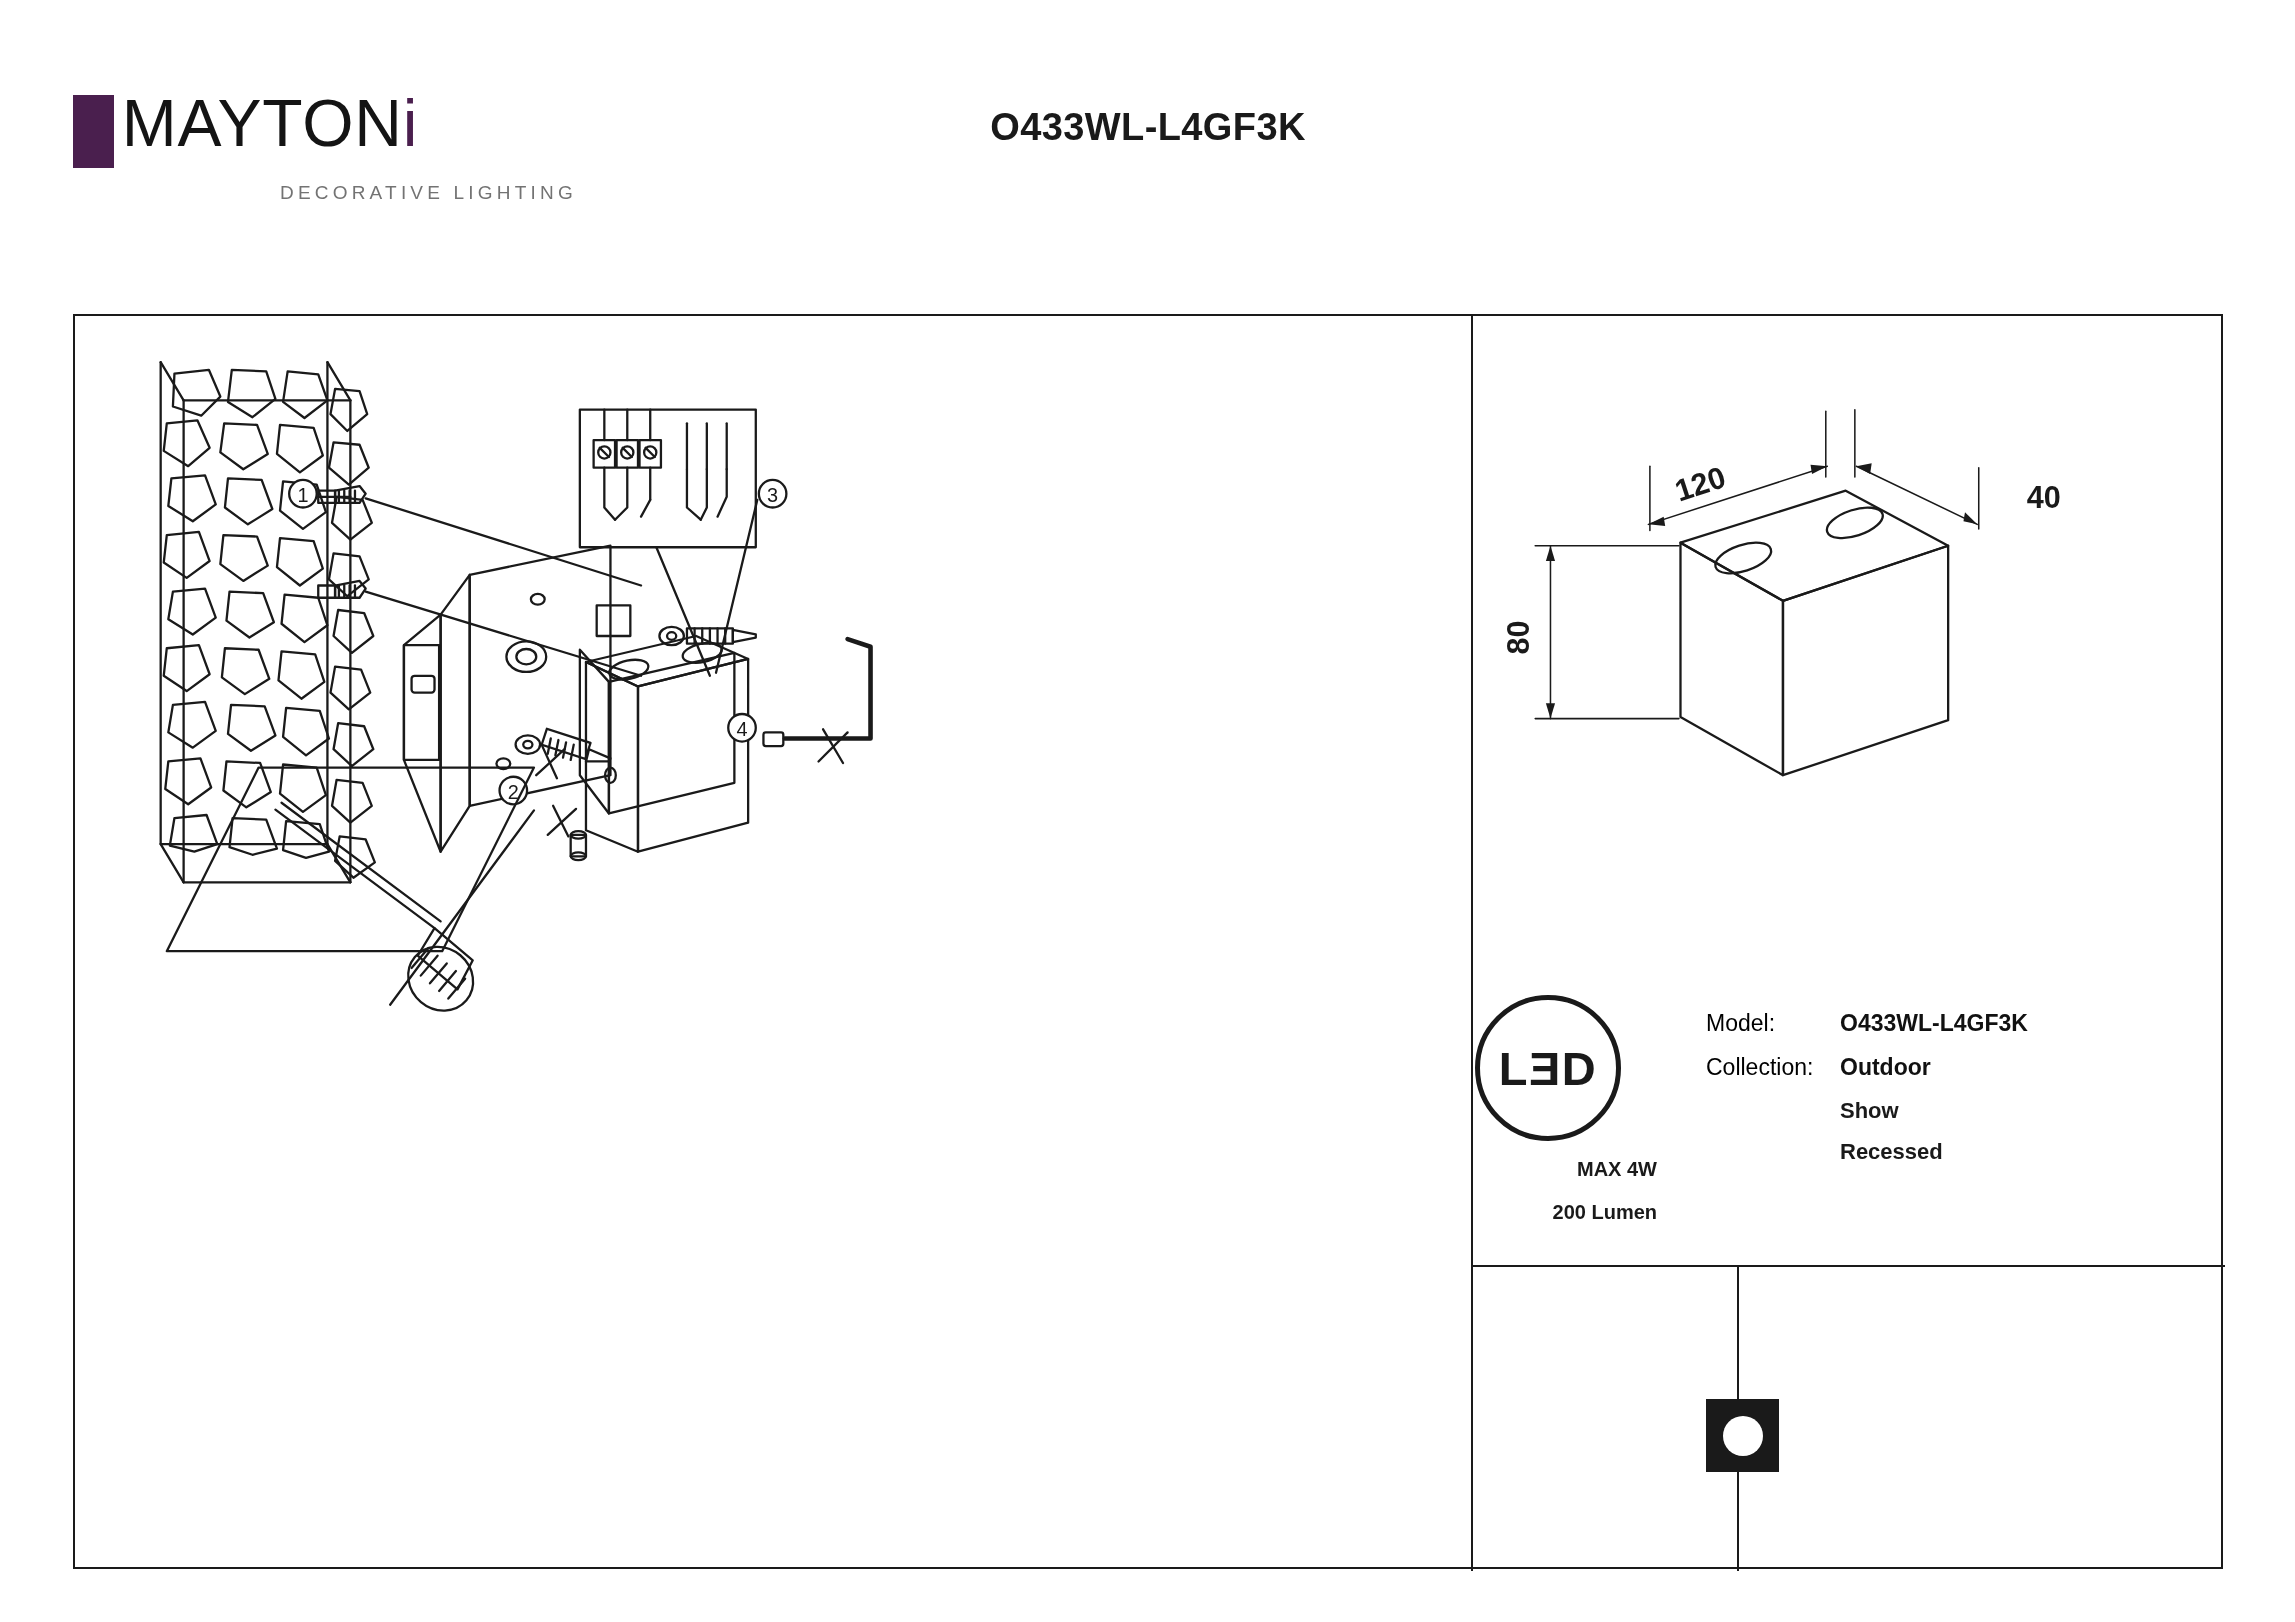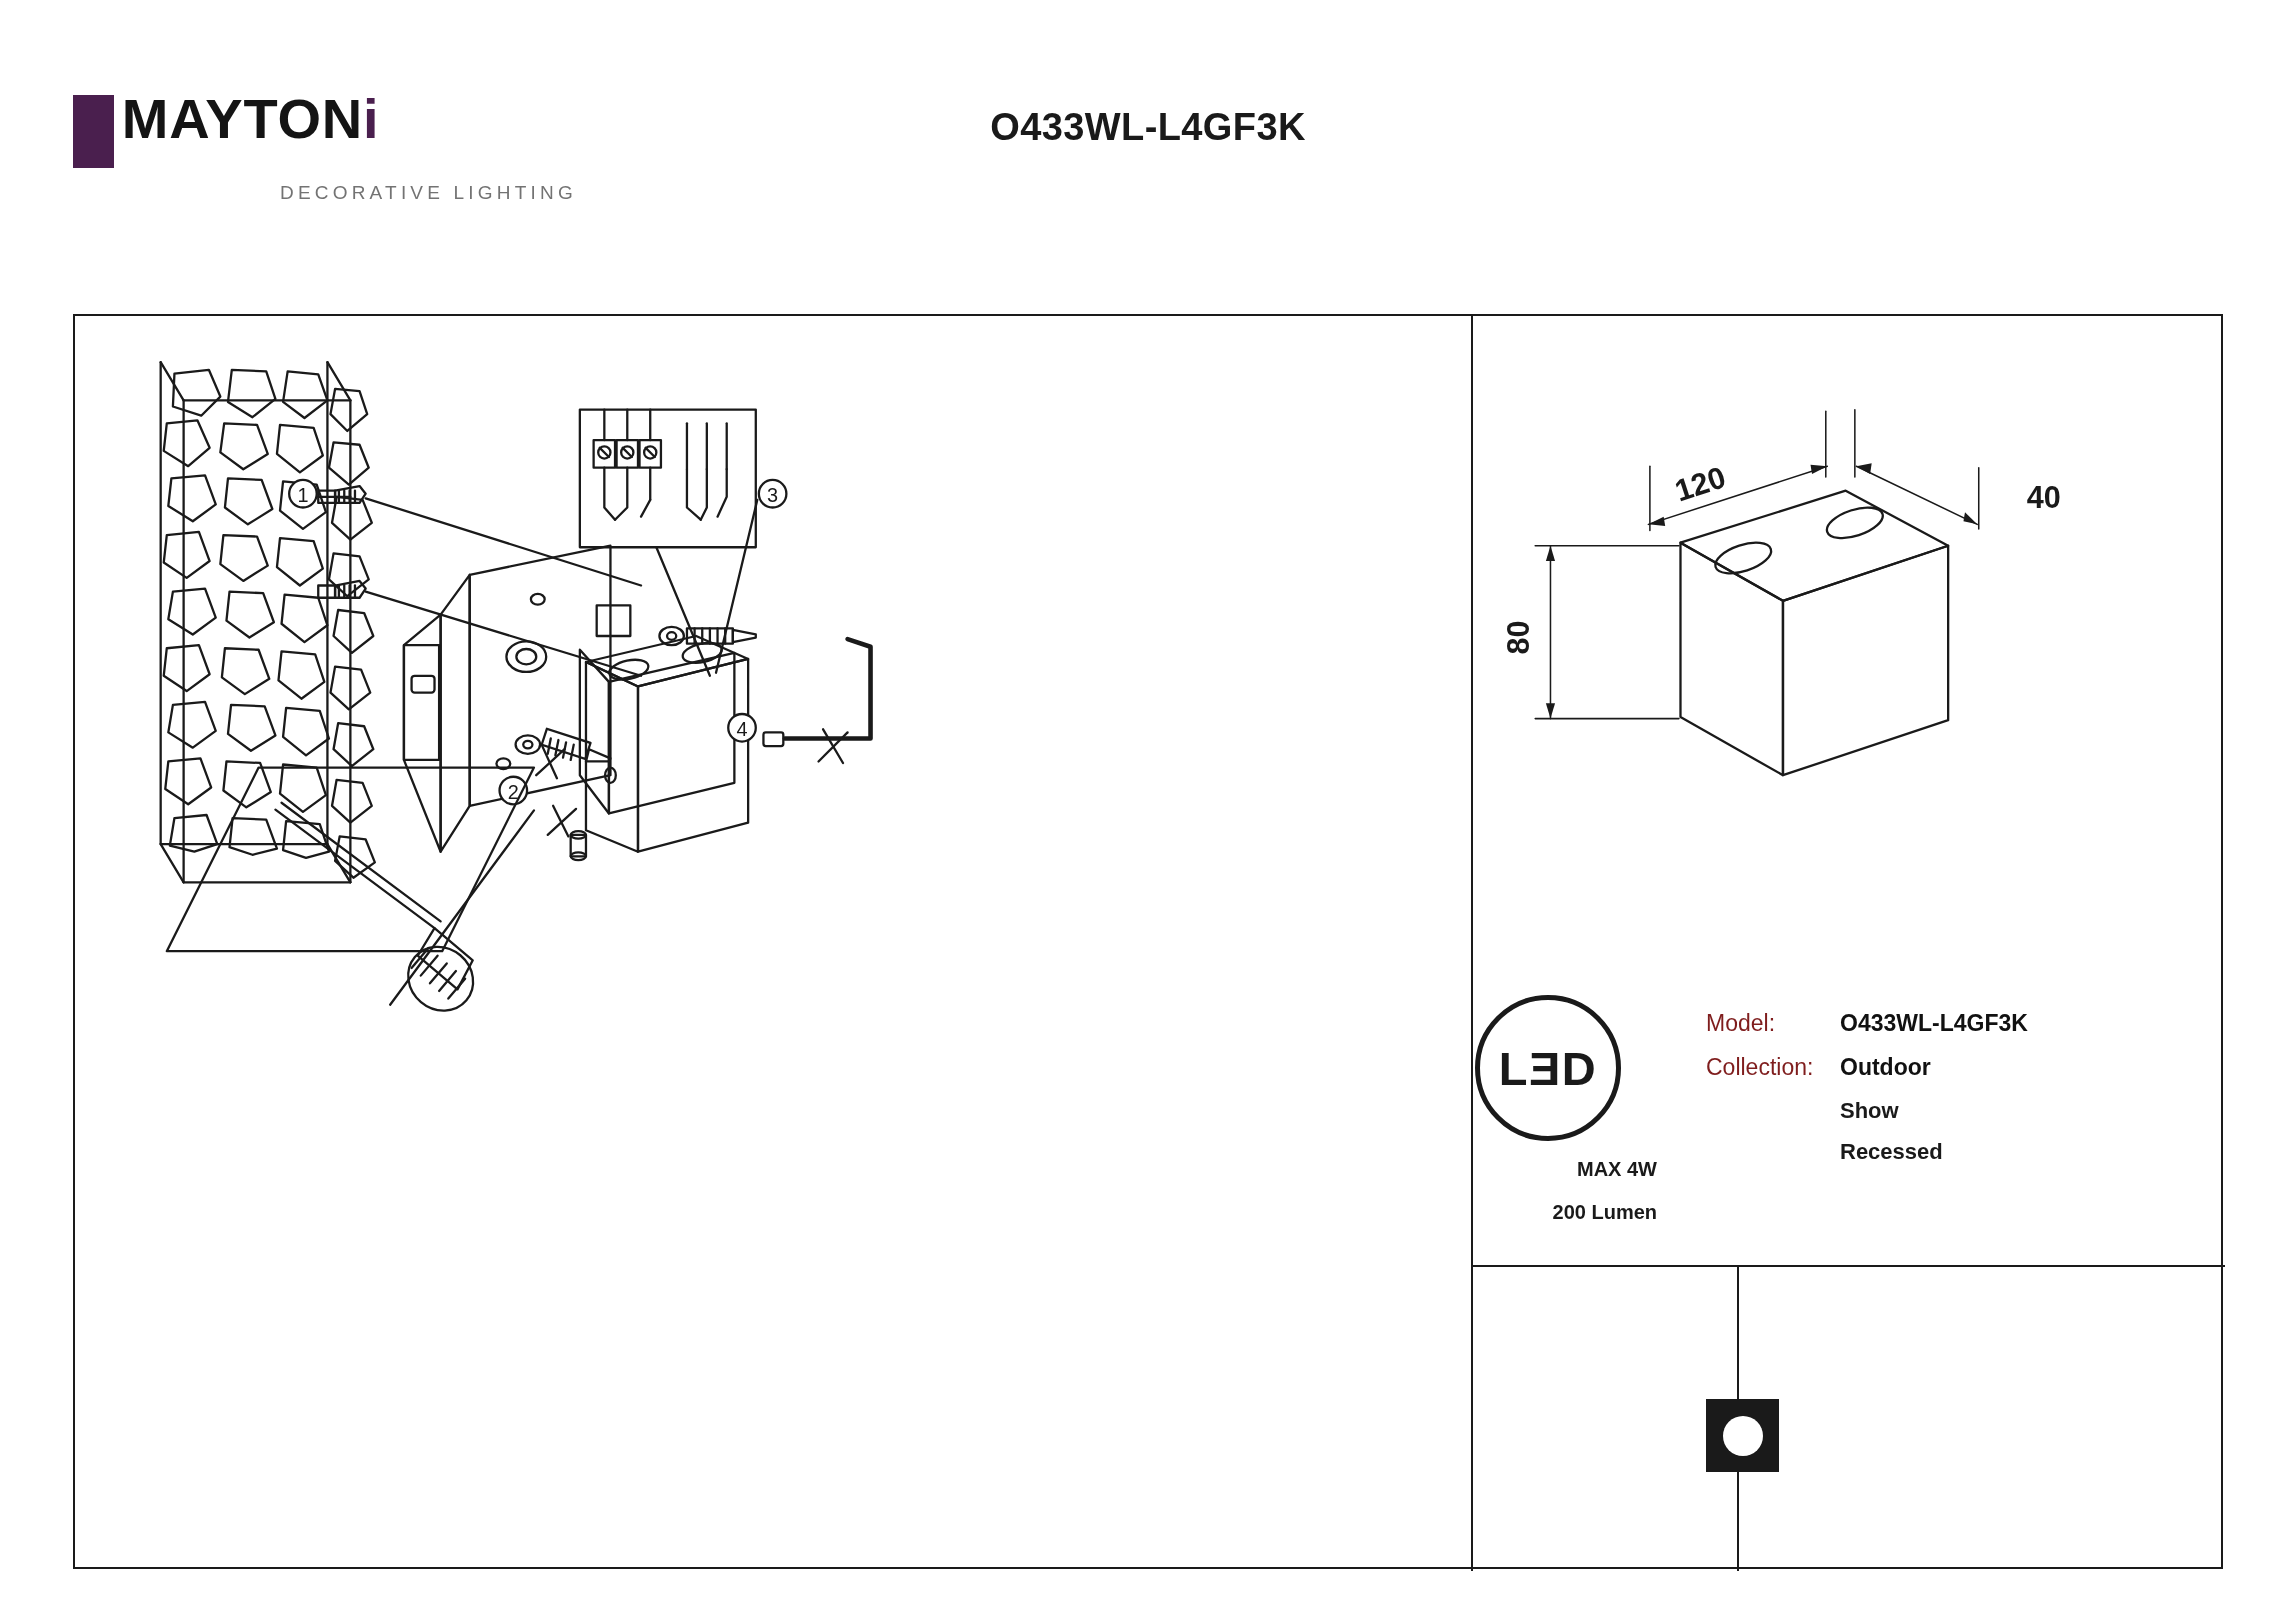--- a/index.html
+++ b/index.html
@@ -34,22 +34,22 @@
     align-items: flex-start;
   }
   .logo-mark {
     width: 41px;
     height: 73px;
     background: #4a1f4e;
     margin-right: 7.7px;
     margin-top: 3.1px;
   }
   .logo-text {
-    font-size: 56px;
-    font-weight: bold;
+    font-size: 66px;
+    font-weight: normal;
     letter-spacing: 0.8px;
     line-height: 0.95;
     color: #141414;
   }
   .logo-text .dot-i {
     color: #4a1f4e;
   }
   .logo-sub {
     margin-top: 13.8px;
     margin-left: 207px;
@@ -159,21 +159,21 @@
     width: 459px;
     font-size: 23px;
   }
   .spec-row {
     display: flex;
     margin-bottom: 17px;
     align-items: flex-start;
   }
   .spec-label {
     width: 134px;
-    color: #7f1d1d;
+    color: #000000;
     font-weight: normal;
   }
   .spec-value {
     font-weight: bold;
     color: #111;
   }
   .spec-extra {
     margin-left: 134px;
     font-weight: bold;
     margin-bottom: 15.3px;

